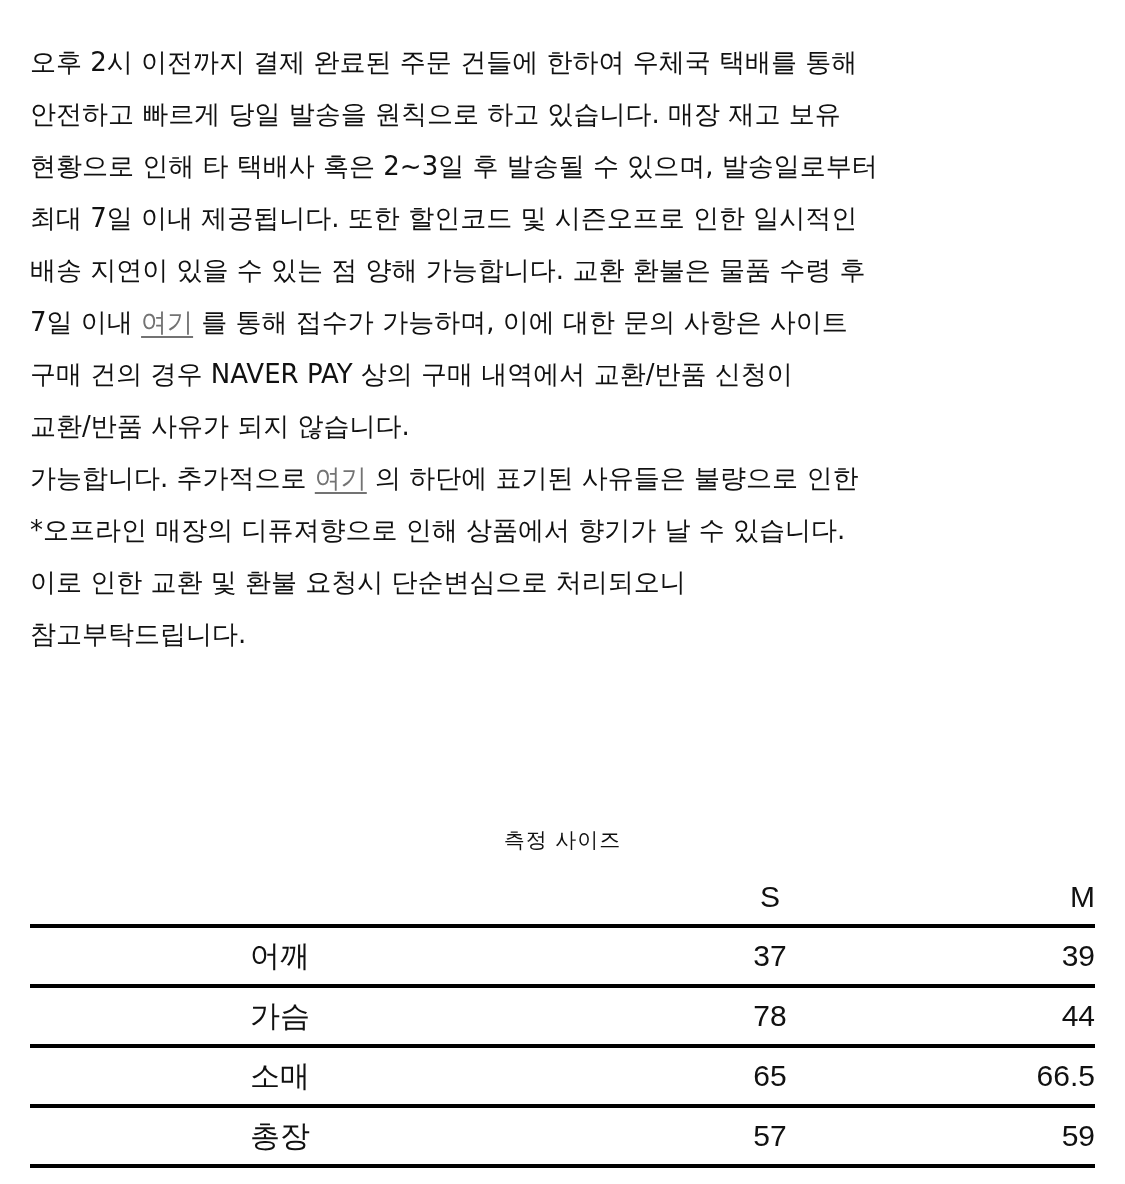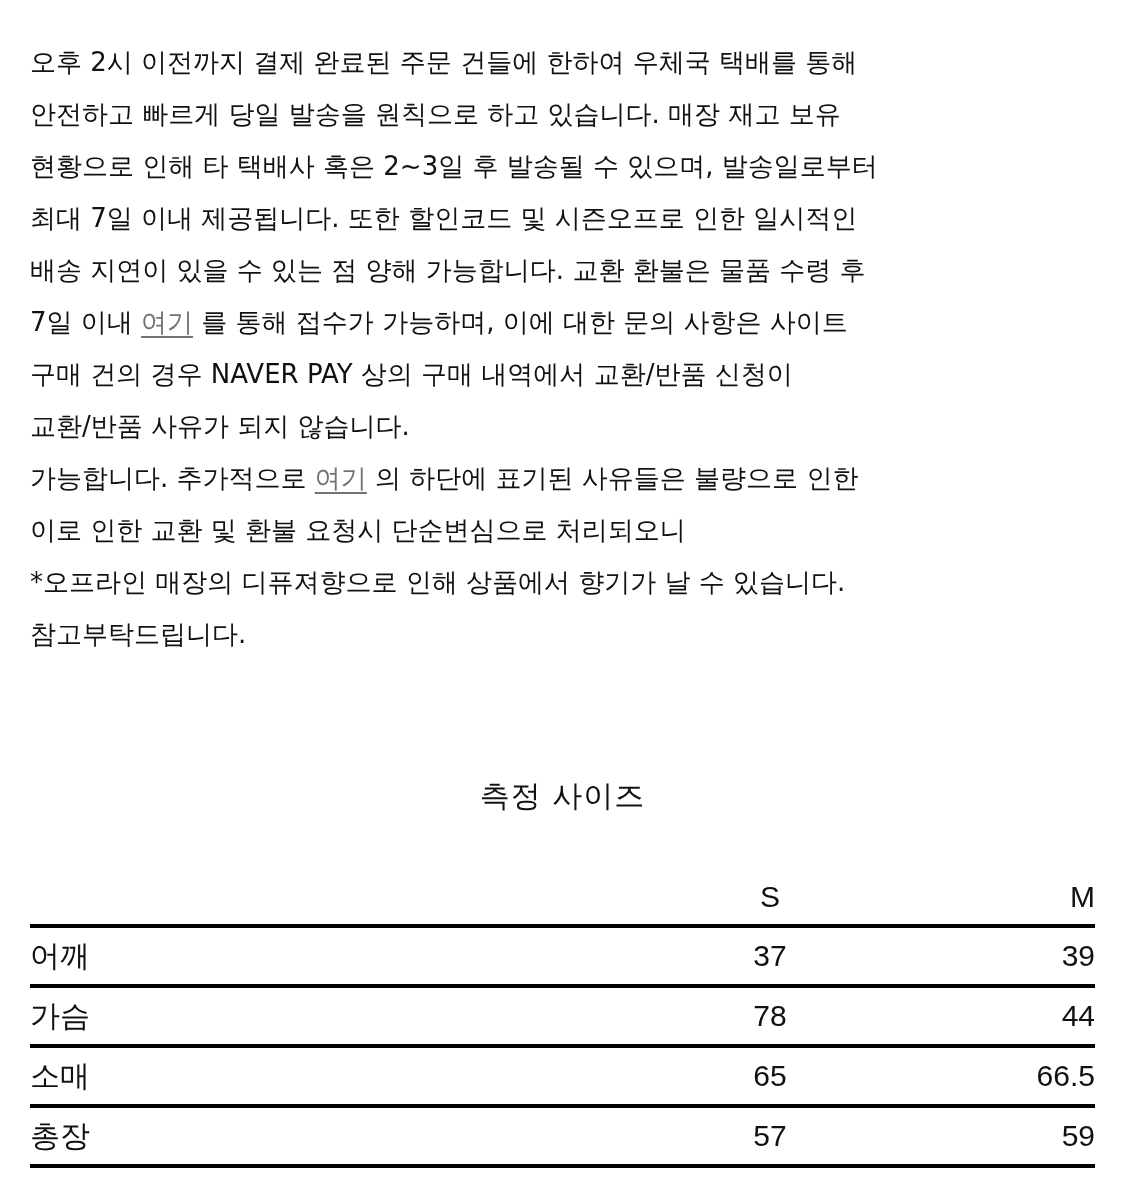--- a/index.html
+++ b/index.html
@@ -32,23 +32,23 @@
   .notice a.link {
     color: #737373;
     text-decoration: underline;
     text-underline-offset: 5px;
     text-decoration-thickness: 2px;
   }
   .size-title {
     position: absolute;
     left: 0;
     width: 1125px;
-    top: 770px;
+    top: 814px;
     text-align: center;
-    font-size: 30px;
+    font-size: 21px;
     line-height: 52px;
     letter-spacing: 1px;
   }
   .size-table {
     position: absolute;
     left: 30px;
     top: 870px;
     width: 1065px;
     border-collapse: collapse;
     font-family: "Liberation Sans", sans-serif;
@@ -64,21 +64,21 @@
     height: 54px;
     border-bottom: 4px solid #000;
   }
   .size-table tbody td {
     border-bottom: 4px solid #000;
     font-family: "DejaVu Sans", "Liberation Sans", sans-serif;
   }
   .size-table tbody td.num {
     font-family: Liberation Sans, sans-serif;
   }
-  .col-label { width: 280px; text-align: left; }
+  .col-label { width: 280px; text-align: right; }
   .col-s { width: 500px; text-align: right; padding-right: 0; }
   .col-m { text-align: right; }
   .size-table .s-cell { text-align: right; padding-right: 0; }
   .size-table .s-inner {
     display: inline-block;
     width: 80px;
     text-align: center;
   }
 </style>
 </head>
@@ -87,22 +87,22 @@
 <div class="notice">
   <span class="line">오후 2시 이전까지 결제 완료된 주문 건들에 한하여 우체국 택배를 통해</span>
   <span class="line">안전하고 빠르게 당일 발송을 원칙으로 하고 있습니다. 매장 재고 보유</span>
   <span class="line">현황으로 인해 타 택배사 혹은 2~3일 후 발송될 수 있으며, 발송일로부터</span>
   <span class="line">최대 7일 이내 제공됩니다. 또한 할인코드 및 시즌오프로 인한 일시적인</span>
   <span class="line">배송 지연이 있을 수 있는 점 양해 가능합니다. 교환 환불은 물품 수령 후</span>
   <span class="line"><span>7일 이내 </span><a class="link" href="#">여기</a><span> 를 통해 접수가 가능하며, 이에 대한 문의 사항은 사이트</span></span>
   <span class="line">구매 건의 경우 NAVER PAY 상의 구매 내역에서 교환/반품 신청이</span>
   <span class="line">교환/반품 사유가 되지 않습니다.</span>
   <span class="line"><span>가능합니다. 추가적으로 </span><a class="link" href="#">여기</a><span> 의 하단에 표기된 사유들은 불량으로 인한</span></span>
+  <span class="line">*오프라인 매장의 디퓨져향으로 인해 상품에서 향기가 날 수 있습니다.</span>
   <span class="line">이로 인한 교환 및 환불 요청시 단순변심으로 처리되오니</span>
-  <span class="line">*오프라인 매장의 디퓨져향으로 인해 상품에서 향기가 날 수 있습니다.</span>
   <span class="line">참고부탁드립니다.</span>
 </div>
 
 <div class="size-title">측정 사이즈</div>
 
 <table class="size-table">
   <thead>
     <tr>
       <th class="col-label"></th>
       <th class="s-cell col-s"><span class="s-inner">S</span></th>

